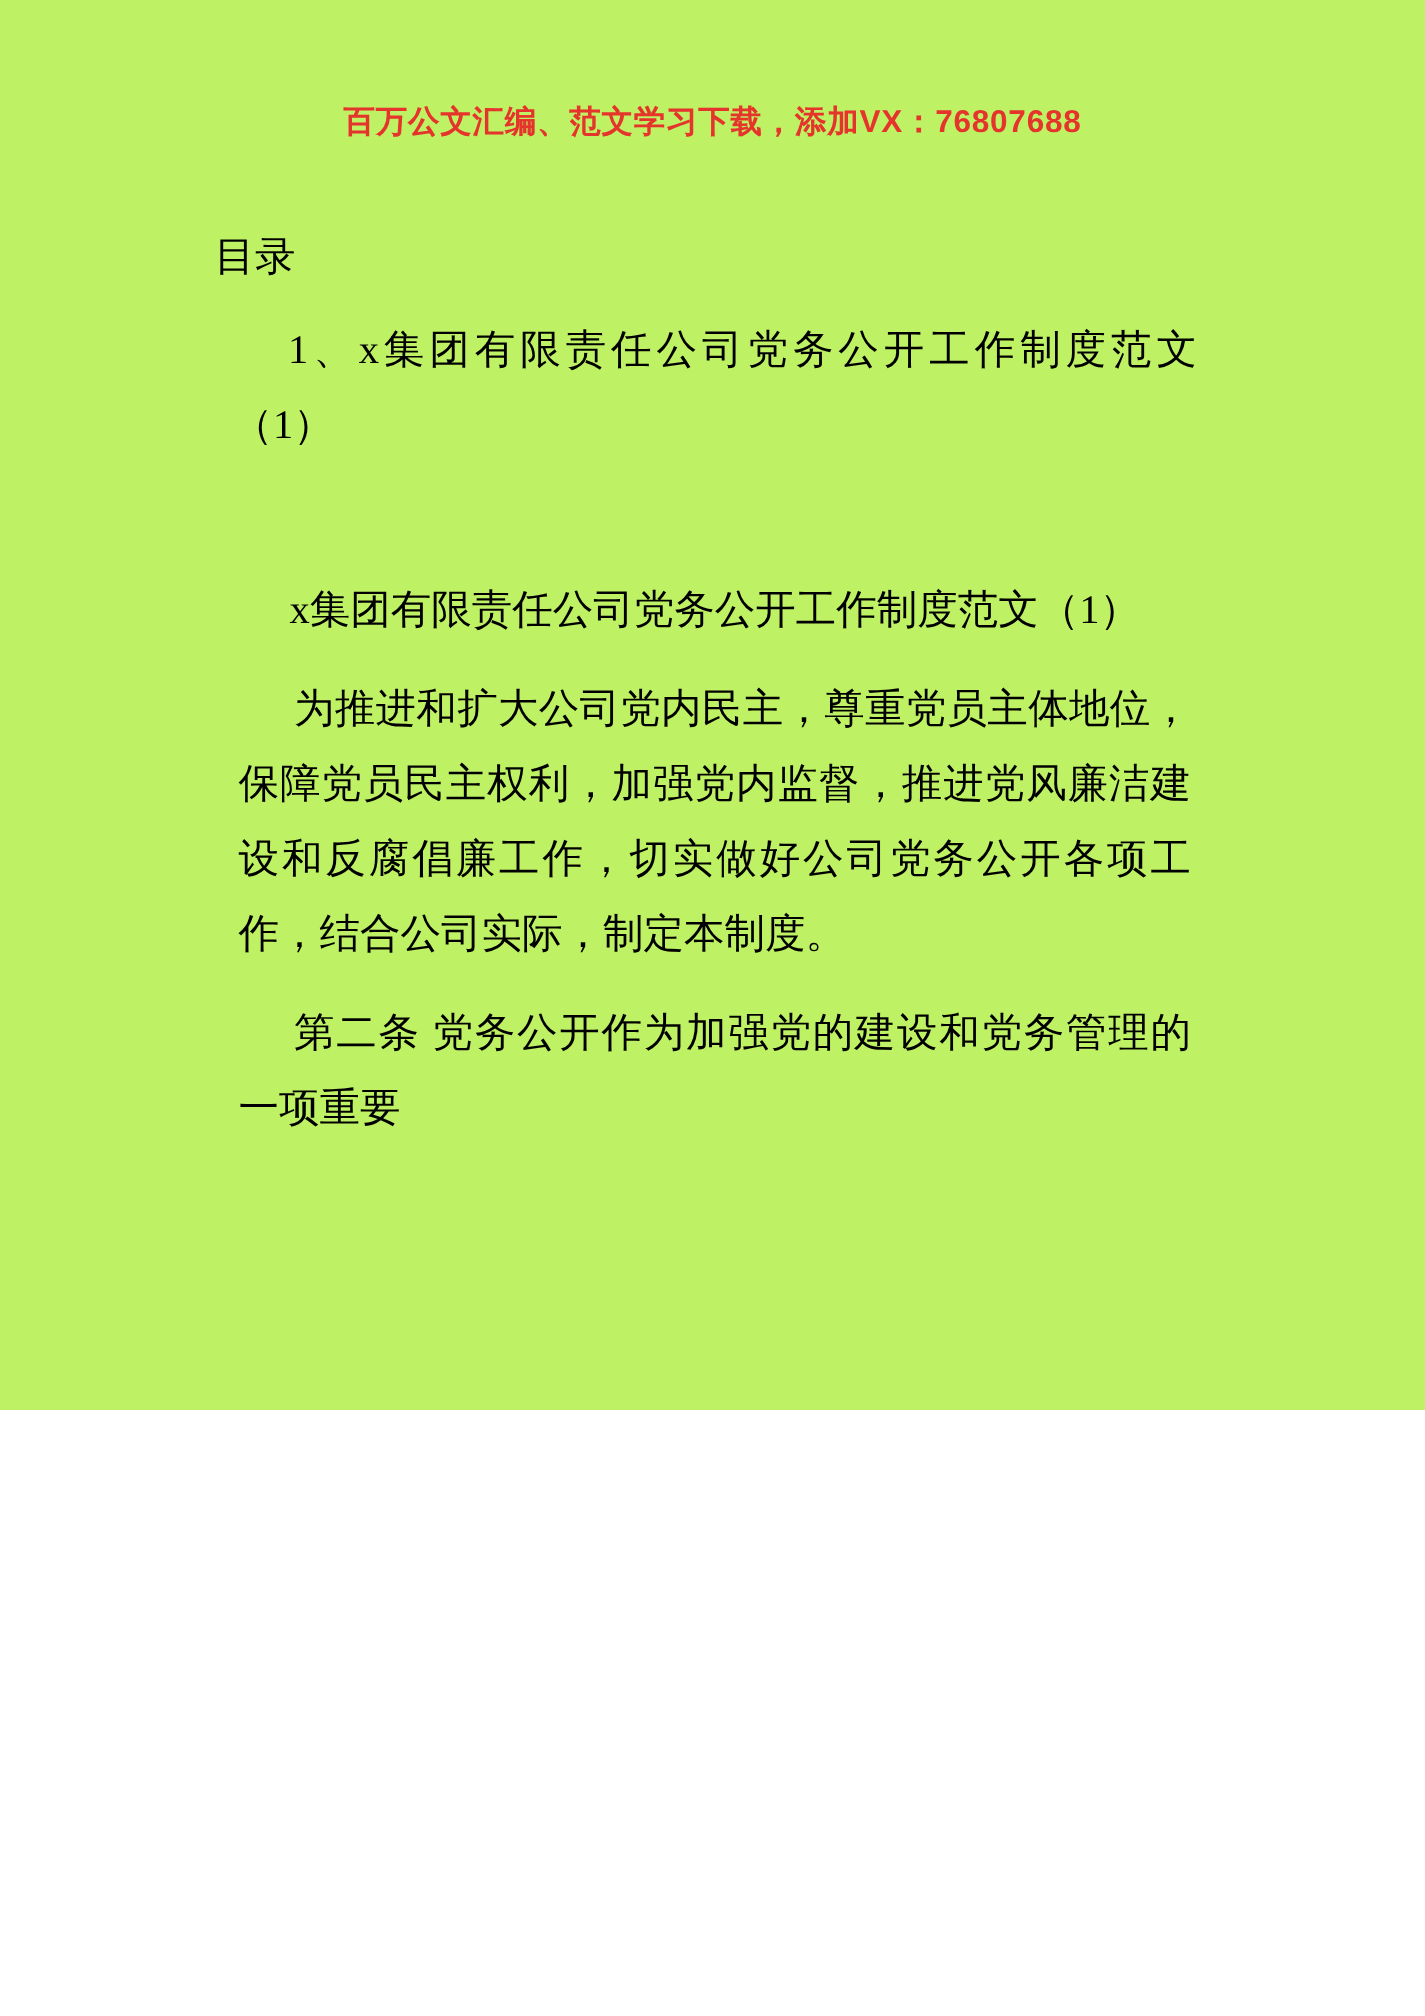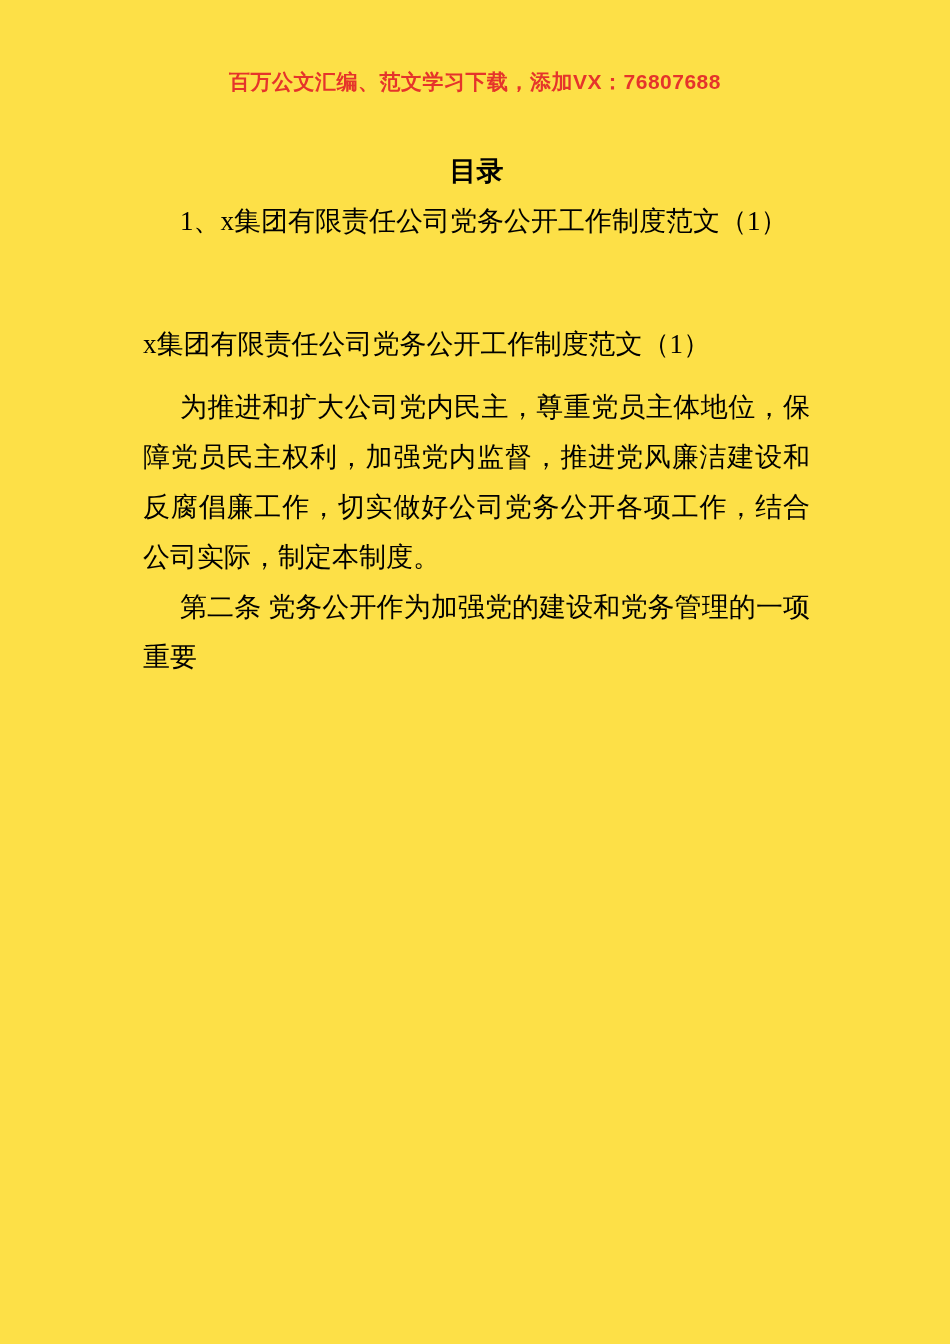--- a/index.html
+++ b/index.html
@@ -11,22 +11,22 @@
   body {
     width: 950px;
     height: 1344px;
     position: relative;
     font-family: "Liberation Serif", "DejaVu Serif", serif;
     color: #000000;
     overflow: hidden;
   }
   .page {
     width: 950px;
-    height: 1344px;
-    background: #fde047;
+    height: 940px;
+    background: #bef264;
   }
   
   .promo-header {
     padding-top: 68px;
     text-align: center;
     font-family: "Liberation Sans", "DejaVu Sans", sans-serif;
     font-size: 21px;
     font-weight: bold;
     line-height: 28px;
     color: #e5342b;
@@ -36,39 +36,38 @@
   .doc-body {
     width: 667px;
     margin-left: 143px;
     margin-top: 50px;
     font-size: 27px;
     line-height: 50px;
     text-align: justify;
     color: #000000;
   }
   .toc-title {
-    text-align: center;
     margin: 0;
-    font-weight: bold;
+    font-weight: normal;
     font-size: 27px;
     line-height: 50px;
   }
   .toc-item {
-    margin: 0;
+    margin: 12px;
     text-indent: 37px;
   }
   .section-title {
     margin: 73px 0 13px 0;
-    text-align: left;
+    text-align: center;
     font-weight: normal;
     font-size: 27px;
     line-height: 50px;
   }
   .body-paragraph {
-    margin: 0;
+    margin: 16px;
     text-indent: 37px;
   }
 </style>
 </head>
 <body>
 
 <div class="page">
 
   <div class="promo-header">
     <span>百万公文汇编、范文学习下载，添加VX：76807688</span>

